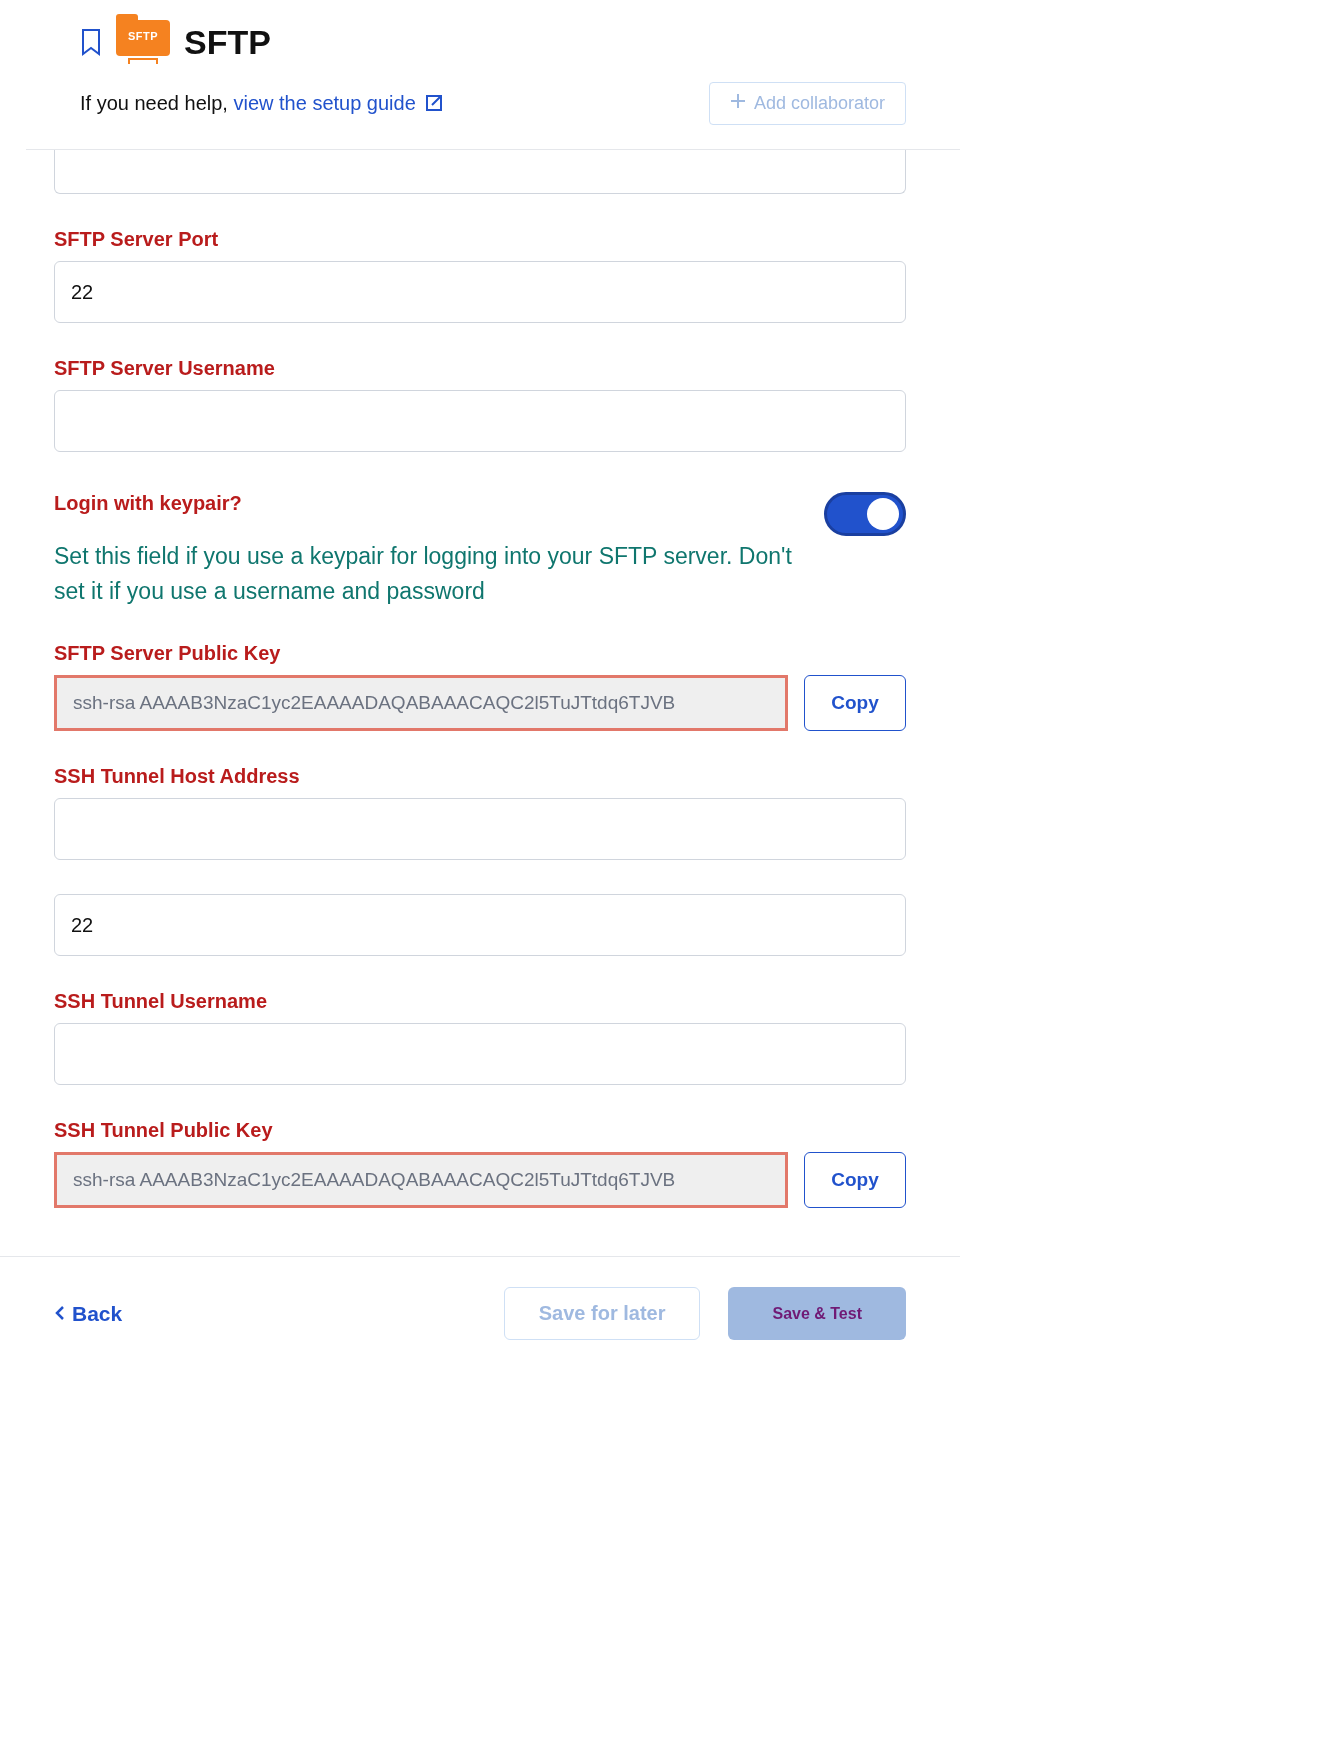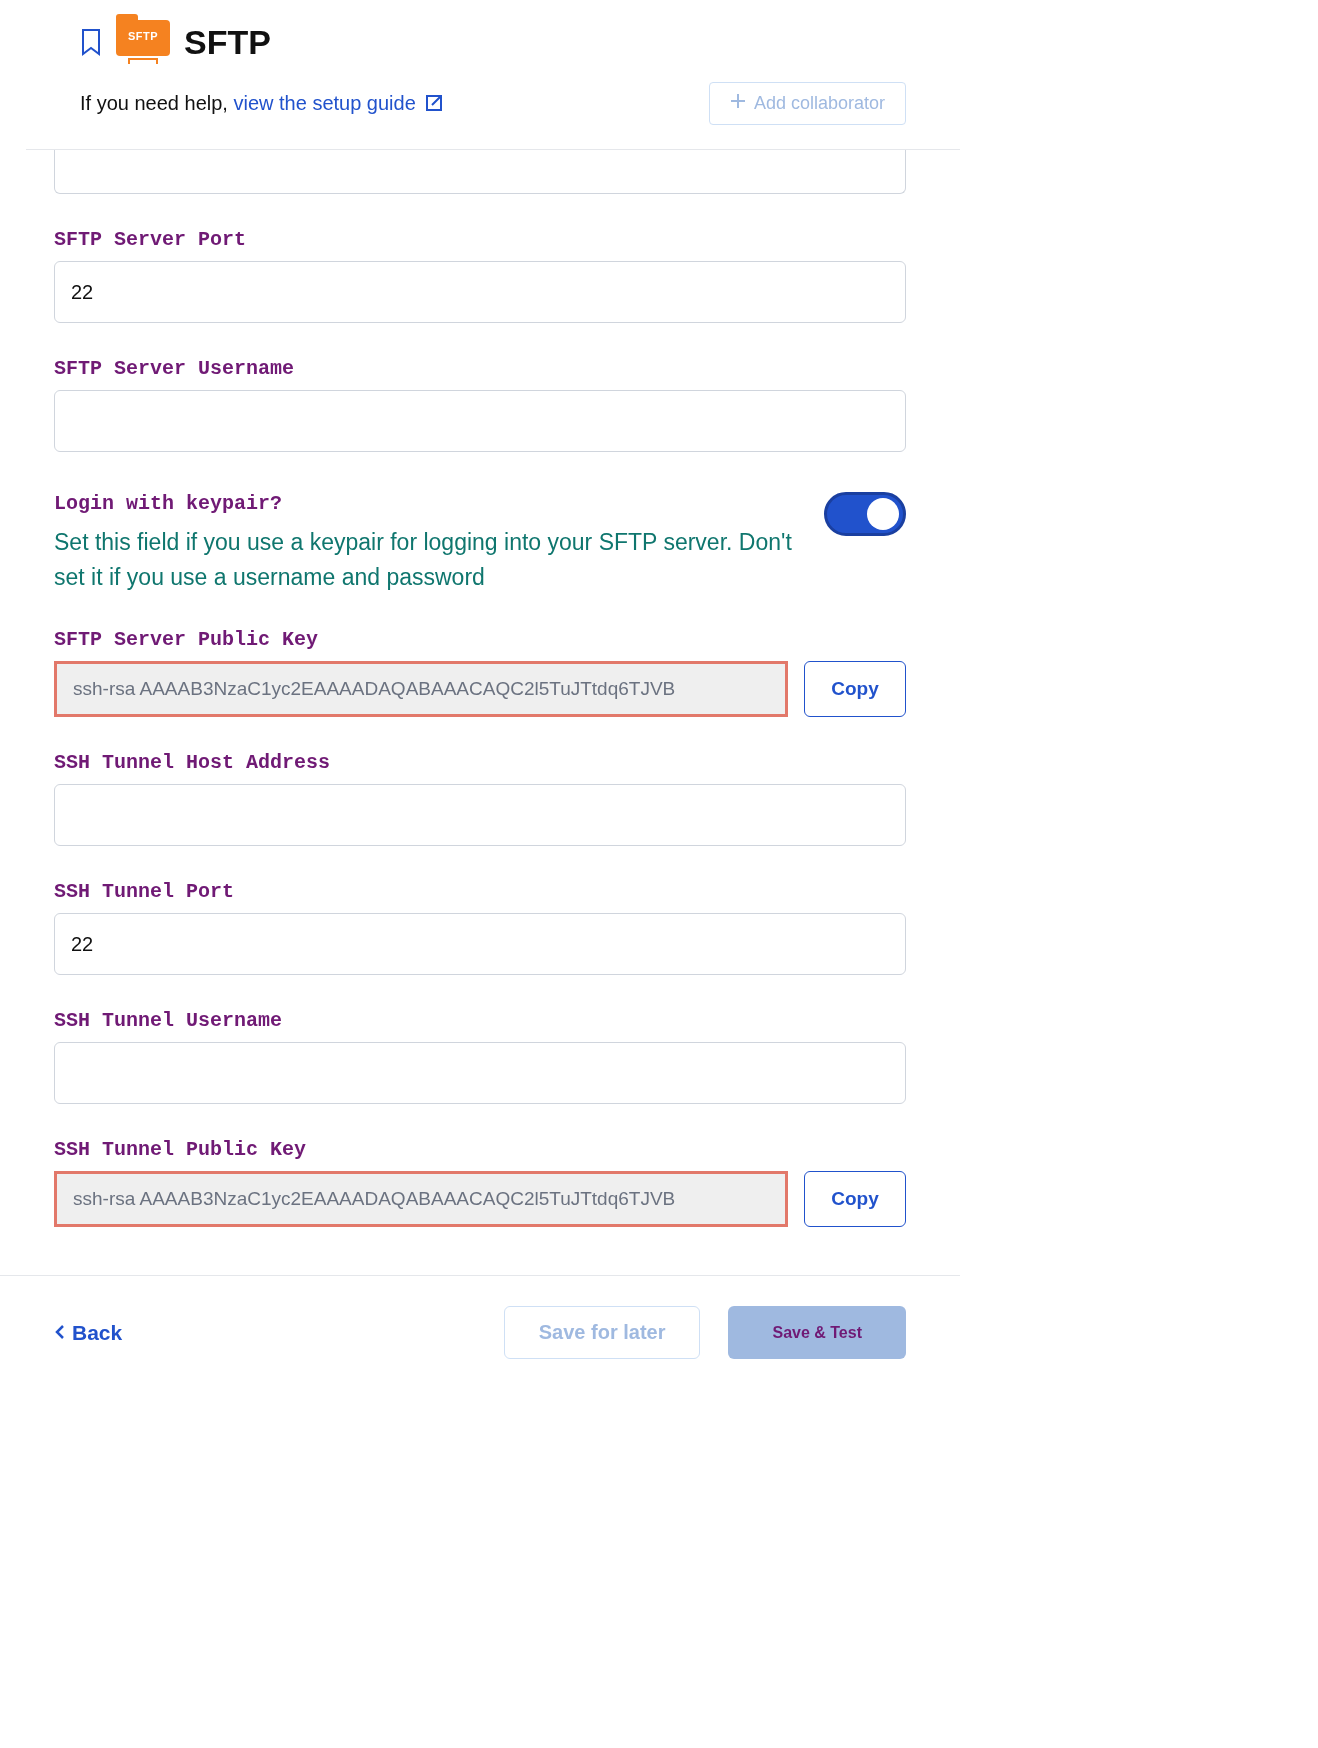--- a/index.html
+++ b/index.html
@@ -67,35 +67,35 @@
     border:1.5px solid #cfe0f5; color:#9fb9e0; background:#fff;
     font-size:18px; padding:10px 20px; border-radius:4px;
     display:flex; align-items:center; gap:8px; cursor:pointer;
   }
   .form-area {
     padding: 0 54px;
   }
   .field { margin-top: 34px; }
   .field.first { margin-top: 0; }
   .label {
-    font-size:20px; font-weight:700; color:#701a75; margin-bottom:10px;font-family:Liberation Mono, monospace;
+    font-size:20px; font-weight:700; color:#b91c1c; margin-bottom:10px;
   }
   .input {
     width:100%; height:62px; border:1px solid #d0d5dd; border-radius:6px;
     padding:0 16px; font-size:20px; color:#111; background:#fff;
   }
   .input.partial-top {
     border-top: none; border-top-left-radius:0; border-top-right-radius:0;
     height:44px;
   }
   .toggle-row {
     display:flex; align-items:flex-start; justify-content:space-between; gap:24px;
     margin-top:40px;
   }
-  .toggle-text .label { margin-bottom:10px; }
+  .toggle-text .label { margin-bottom:24px; }
   .toggle-desc { font-size:23px; color:#0f766e; line-height:1.5; max-width:740px; }
   .toggle {
     width:82px; height:44px; border-radius:22px; position:relative;
     background:#2152cc; border:3px solid #1a3fa0; flex-shrink:0; cursor:pointer;
   }
   .toggle-knob {
     position:absolute; right:4px; top:3px; width:32px; height:32px;
     border-radius:50%; background:#fff;
   }
   .key-row {
@@ -199,21 +199,20 @@
         <button class="copy-btn">Copy</button>
       </div>
     </div>
 
     <div class="field">
       <div class="label">SSH Tunnel Host Address</div>
       <input class="input" value="" style="">
     </div>
 
     <div class="field">
-      <div class="label">SSH Tunnel Port</div>
       <input class="input" value="22" style="">
     </div>
 
     <div class="field">
       <div class="label">SSH Tunnel Username</div>
       <input class="input" value="" style="">
     </div>
 
     <div class="field">
       <div class="label">SSH Tunnel Public Key</div>

